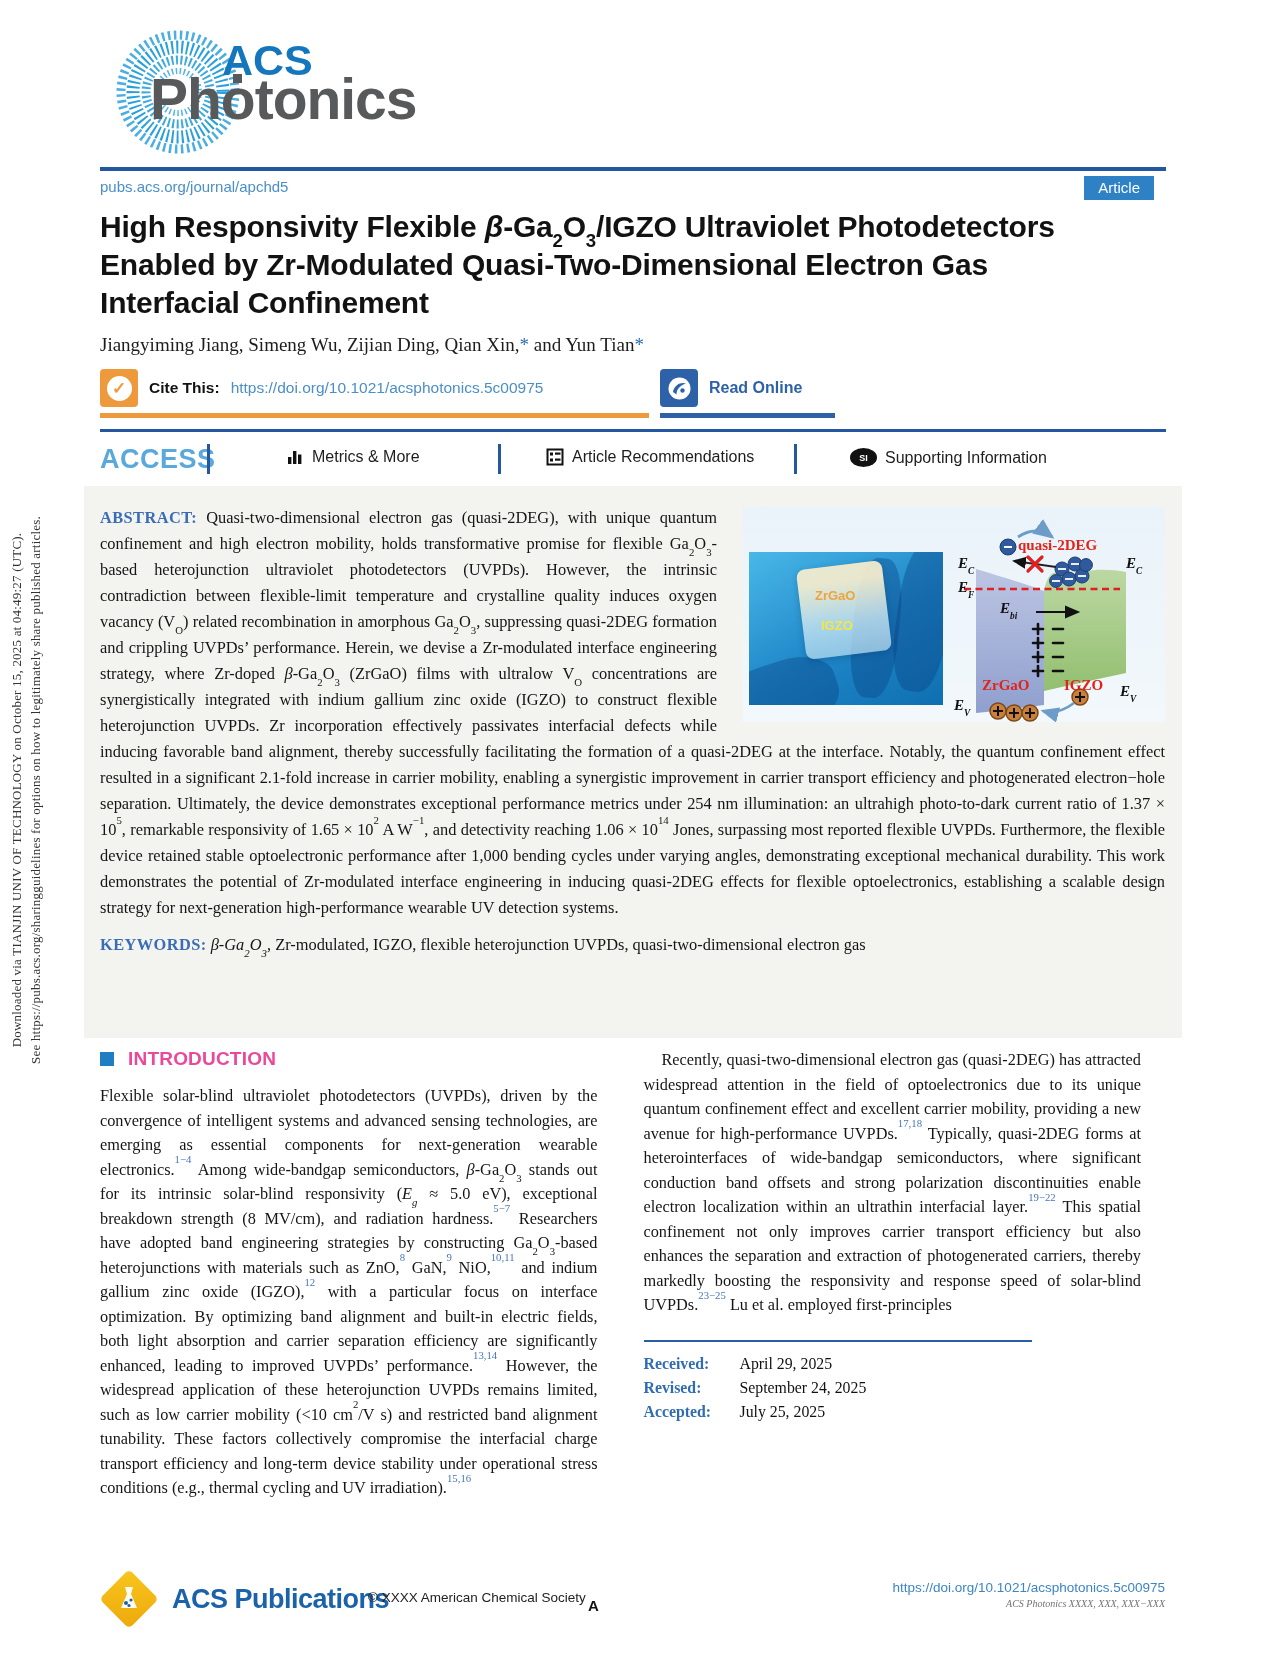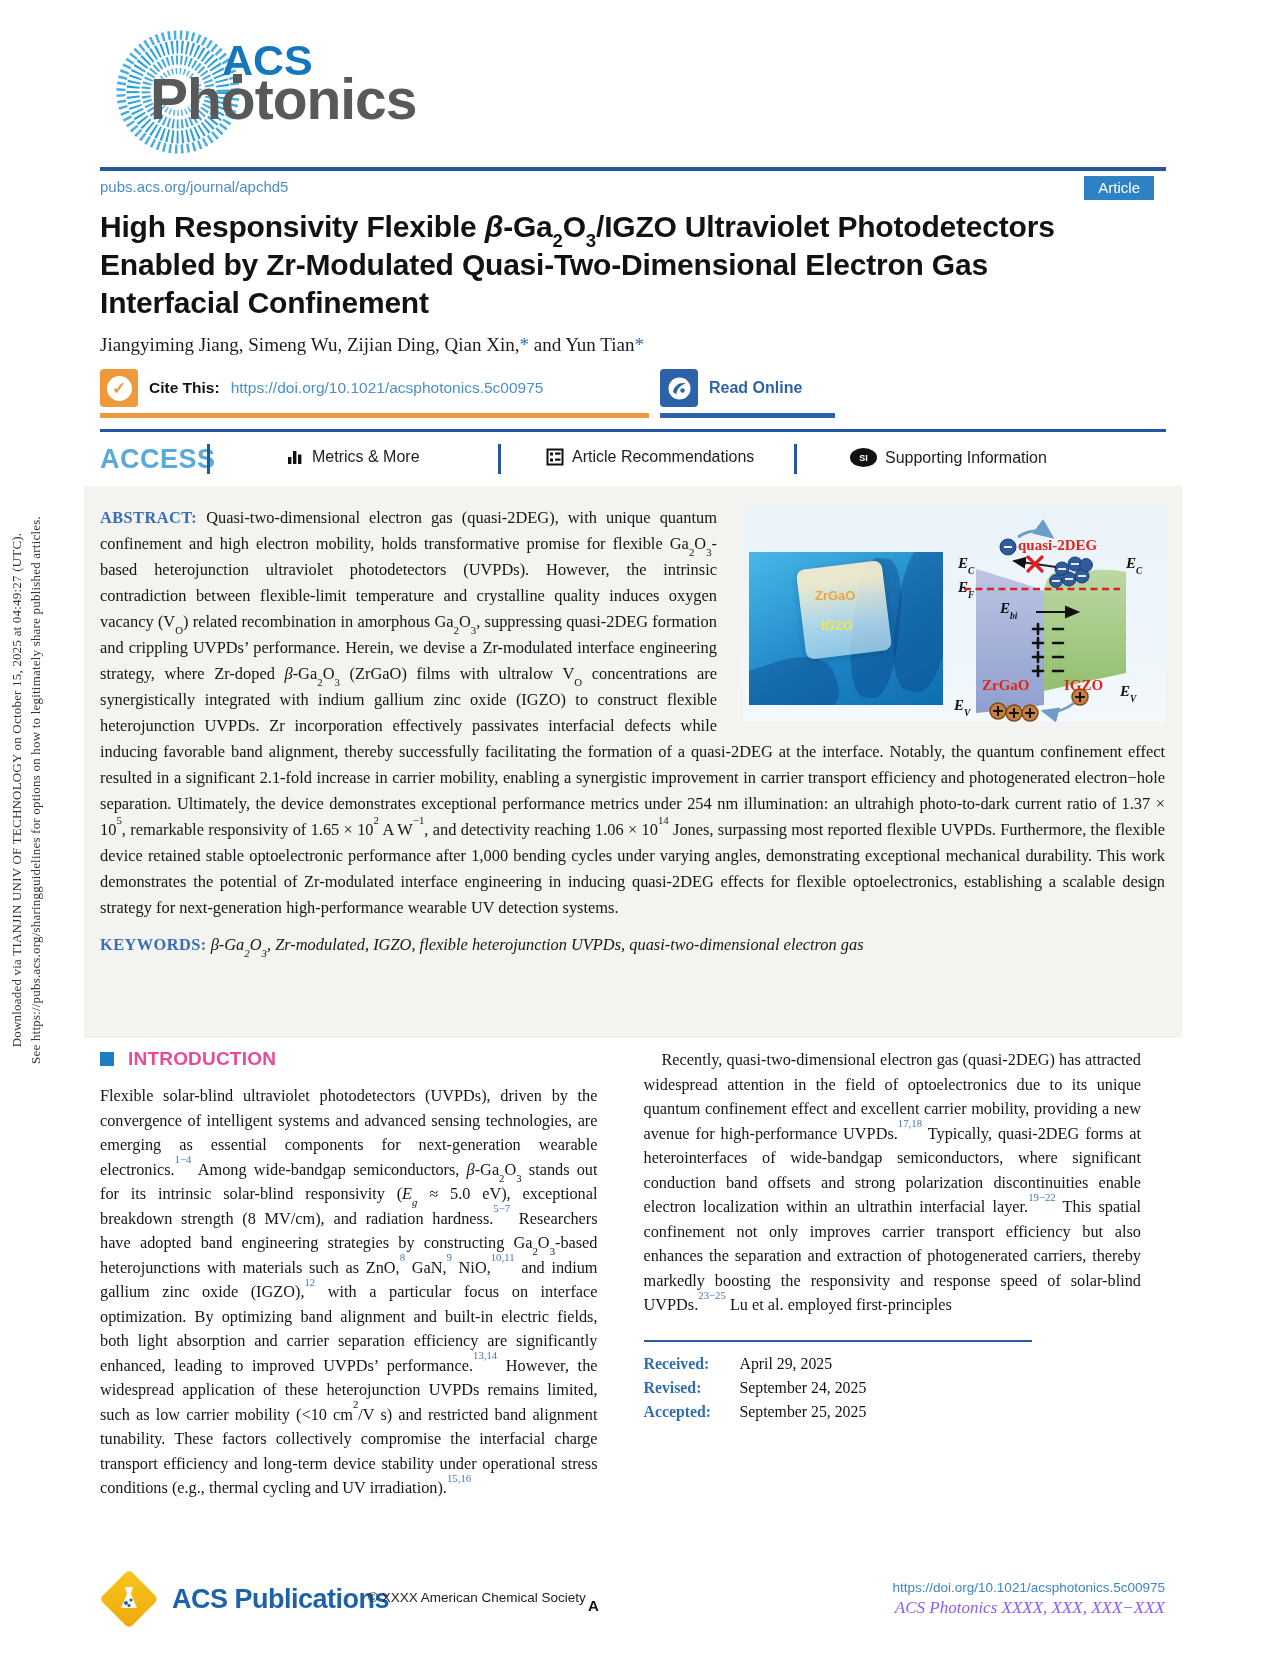--- a/index.html
+++ b/index.html
@@ -108,21 +108,21 @@
   
   .footer-logo { position:absolute; left:100px; top:1572px; display:flex; align-items:center; gap:14px; }
   .diamond { width:42px; height:42px; background:linear-gradient(135deg,#f8c51d 0%,#eda90c 100%);
              transform:rotate(45deg); border-radius:5px; margin:6px 8px; position:relative; }
   .diamond svg { transform:rotate(-45deg); position:absolute; left:7px; top:6px; }
   .pub-name { font:700 27px "Liberation Sans",sans-serif; color:#1b62ab; letter-spacing:-.5px; }
   .copyright { position:absolute; left:368px; top:1590px; font:13.5px "Liberation Sans",sans-serif; color:#222; }
   .page-letter { position:absolute; left:588px; top:1597px; font:700 15px "Liberation Sans",sans-serif; color:#111; }
   .footer-right { position:absolute; right:101px; top:1580px; text-align:right; }
   .footer-doi { font:13.5px "Liberation Sans",sans-serif; color:#3d85c6; text-decoration:none; cursor:pointer; display:block; }
-  .footer-cite { font-style:italic; font-size:17px; color:#8b5cf6; margin-top:3px; }
+  .footer-cite { font-style:italic; font-size:10px; color:#737373; margin-top:3px; }
 </style>
 </head>
 <body>
 
 <div id="page">
 
   <div class="side-note">
     <div>Downloaded via TIANJIN UNIV OF TECHNOLOGY on October 15, 2025 at 04:49:27 (UTC).</div>
     <div>See https://pubs.acs.org/sharingguidelines for options on how to legitimately share published articles.</div>
   </div>
@@ -310,21 +310,21 @@
           <span class="bd-lbl ev-r"><span style="font-style: italic;">E</span><sub style="font-style: italic;">V</sub></span>
           <span class="bd-zr">ZrGaO</span>
           <span class="bd-ig">IGZO</span>
         </div>
       </div>
       <span class="sec-label">ABSTRACT:</span>
       <span><span>Quasi-two-dimensional electron gas (quasi-2DEG), with unique quantum confinement and high electron mobility, holds transformative promise for flexible Ga</span><sub>2</sub><span>O</span><sub>3</sub><span>-based heterojunction ultraviolet photodetectors (UVPDs). However, the intrinsic contradiction between flexible-limit temperature and crystalline quality induces oxygen vacancy (V</span><sub>O</sub><span>) related recombination in amorphous Ga</span><sub>2</sub><span>O</span><sub>3</sub><span>, suppressing quasi-2DEG formation and crippling UVPDs’ performance. Herein, we devise a Zr-modulated interface engineering strategy, where Zr-doped </span><span style="font-style: italic;">β</span><span>-Ga</span><sub>2</sub><span>O</span><sub>3</sub><span> (ZrGaO) films with ultralow V</span><sub>O</sub><span> concentrations are synergistically integrated with indium gallium zinc oxide (IGZO) to construct flexible heterojunction UVPDs. Zr incorporation effectively passivates interfacial defects while inducing favorable band alignment, thereby successfully facilitating the formation of a quasi-2DEG at the interface. Notably, the quantum confinement effect resulted in a significant 2.1-fold increase in carrier mobility, enabling a synergistic improvement in carrier transport efficiency and photogenerated electron−hole separation. Ultimately, the device demonstrates exceptional performance metrics under 254 nm illumination: an ultrahigh photo-to-dark current ratio of 1.37 × 10</span><sup>5</sup><span>, remarkable responsivity of 1.65 × 10</span><sup>2</sup><span> A W</span><sup>−1</sup><span>, and detectivity reaching 1.06 × 10</span><sup>14</sup><span> Jones, surpassing most reported flexible UVPDs. Furthermore, the flexible device retained stable optoelectronic performance after 1,000 bending cycles under varying angles, demonstrating exceptional mechanical durability. This work demonstrates the potential of Zr-modulated interface engineering in inducing quasi-2DEG effects for flexible optoelectronics, establishing a scalable design strategy for next-generation high-performance wearable UV detection systems.</span></span>
     </div>
     <div class="keywords">
       <span class="sec-label">KEYWORDS:</span>
-      <span><span style="font-style: italic;">β-Ga</span><sub style="font-style: italic;">2</sub><span style="font-style: italic;">O</span><sub style="font-style: italic;">3</sub><span style="font-style: italic;">, Zr-modulated, IGZO, flexible heterojunction UVPDs, quasi-two-dimensional electron gas</span></span>
+      <span><span style="font-style: italic;">β-Ga</span><sub style="font-style: italic;">2</sub><span style="font-style: italic;">O</span><sub style="font-style: italic;">3</sub><span style="">, Zr-modulated, IGZO, flexible heterojunction UVPDs, quasi-two-dimensional electron gas</span></span>
     </div>
   </section>
 
   <section class="intro">
     <div class="col">
       <h2 class="intro-head">
         <span class="head-square"></span><span>INTRODUCTION</span>
       </h2>
       <div class="body-par"><span>Flexible solar-blind ultraviolet photodetectors (UVPDs), driven by the convergence of intelligent systems and advanced sensing technologies, are emerging as essential components for next-generation wearable electronics.</span><sup class="ref">1−4</sup><span> Among wide-bandgap semiconductors, </span><span style="font-style: italic;">β</span><span>-Ga</span><sub>2</sub><span>O</span><sub>3</sub><span> stands out for its intrinsic solar-blind responsivity (</span><span style="font-style: italic;">E</span><sub style="font-style: italic;">g</sub><span> ≈ 5.0 eV), exceptional breakdown strength (8 MV/cm), and radiation hardness.</span><sup class="ref">5−7</sup><span> Researchers have adopted band engineering strategies by constructing Ga</span><sub>2</sub><span>O</span><sub>3</sub><span>-based heterojunctions with materials such as ZnO,</span><sup class="ref">8</sup><span> GaN,</span><sup class="ref">9</sup><span> NiO,</span><sup class="ref">10,11</sup><span> and indium gallium zinc oxide (IGZO),</span><sup class="ref">12</sup><span> with a particular focus on interface optimization. By optimizing band alignment and built-in electric fields, both light absorption and carrier separation efficiency are significantly enhanced, leading to improved UVPDs’ performance.</span><sup class="ref">13,14</sup><span> However, the widespread application of these heterojunction UVPDs remains limited, such as low carrier mobility (&lt;10 cm</span><sup>2</sup><span>/V s) and restricted band alignment tunability. These factors collectively compromise the interfacial charge transport efficiency and long-term device stability under operational stress conditions (e.g., thermal cycling and UV irradiation).</span><sup class="ref">15,16</sup></div>
     </div>
@@ -332,21 +332,21 @@
       <div class="body-par indent"><span>Recently, quasi-two-dimensional electron gas (quasi-2DEG) has attracted widespread attention in the field of optoelectronics due to its unique quantum confinement effect and excellent carrier mobility, providing a new avenue for high-performance UVPDs.</span><sup class="ref">17,18</sup><span> Typically, quasi-2DEG forms at heterointerfaces of wide-bandgap semiconductors, where significant conduction band offsets and strong polarization discontinuities enable electron localization within an ultrathin interfacial layer.</span><sup class="ref">19−22</sup><span> This spatial confinement not only improves carrier transport efficiency but also enhances the separation and extraction of photogenerated carriers, thereby markedly boosting the responsivity and response speed of solar-blind UVPDs.</span><sup class="ref">23−25</sup><span> Lu et al. employed first-principles</span></div>
       <div class="dates">
         <div class="dates-rule"></div>
         <div class="date-row">
           <span class="date-label">Received:</span><span class="date-val">April 29, 2025</span>
         </div>
         <div class="date-row">
           <span class="date-label">Revised:</span><span class="date-val">September 24, 2025</span>
         </div>
         <div class="date-row">
-          <span class="date-label">Accepted:</span><span class="date-val">September 25, 2025</span>
+          <span class="date-label">Accepted:</span><span class="date-val">July 25, 2025</span>
         </div>
       </div>
     </div>
   </section>
 
   <div class="footer-logo">
     <span class="diamond">
       <svg width="28" height="30" viewBox="0 0 28 30">
         <path d="M10,3 L18,3 L16,10 L22,24 L6,24 L12,10 Z" fill="#fff" opacity=".95"></path>
         <circle cx="11" cy="19" r="2" fill="#1b62ab"></circle>

